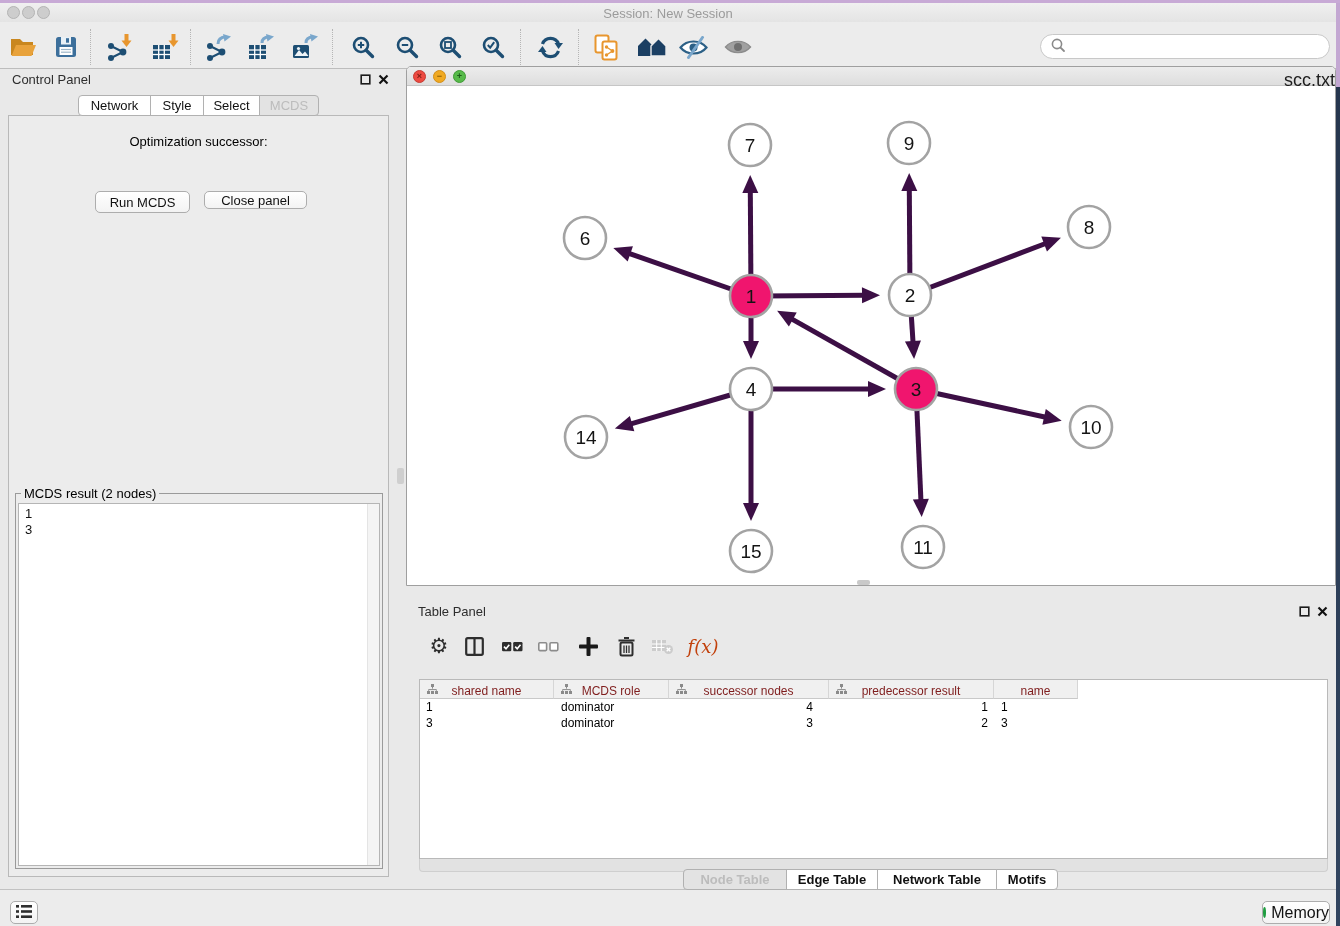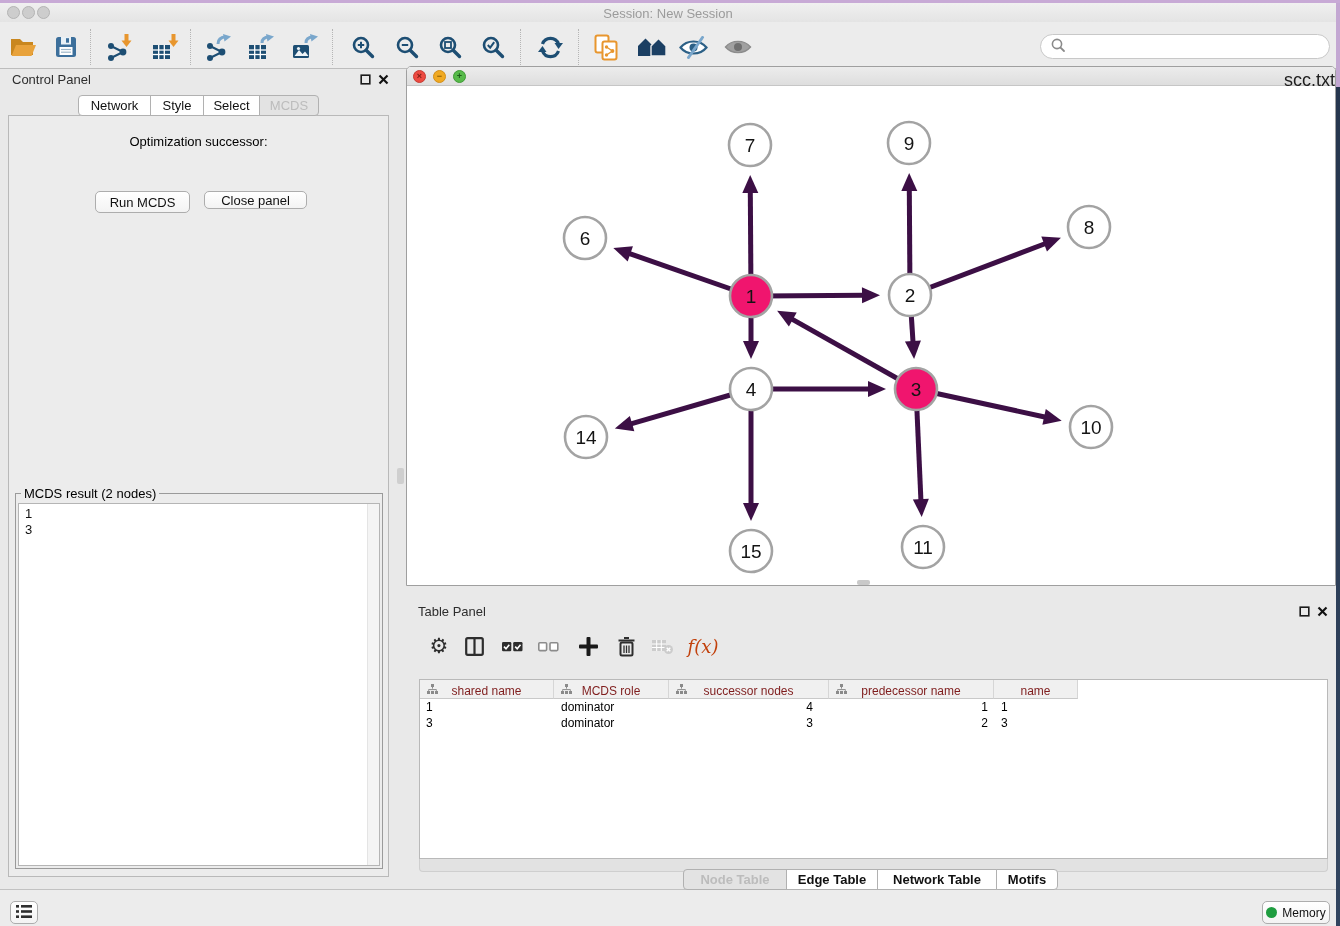--- a/index.html
+++ b/index.html
@@ -65,21 +65,21 @@
   .th .col-icon{position:absolute;left:7px;top:4px;}
   .th-filler{flex:1;background:#fff;}
   .tr{display:flex;height:16px;}
   .td{box-sizing:border-box;font-size:12px;color:#000;line-height:16px;overflow:hidden;white-space:nowrap;}
   #tp-bottom-strip{left:13px;top:260px;width:909px;height:13px;background:#e2e2e2;border:1px solid #cfcfcf;border-top:none;border-radius:0 0 4px 4px;box-sizing:border-box;}
   #tp-tabs{left:277px;top:270px;height:21px;display:flex;z-index:3;}
   #tp-tabs .seg{font-weight:bold;}
   
   #status-bar{left:0;top:886px;width:1336px;height:40px;background:#ececec;border-top:1px solid #c2c2c2;box-sizing:border-box;}
   #list-btn{left:10px;top:11px;width:28px;height:23px;}
-  #memory-btn{left:1262px;top:11px;width:68px;height:23px;font-size:12px;gap:5px;text-align:right;}
+  #memory-btn{left:1262px;top:11px;width:68px;height:23px;font-size:16px;gap:5px;text-align:right;}
   #memory-dot{width:11px;height:11px;border-radius:50%;background:#1f9d40;}
 </style>
 </head>
 <body>
 
 <div class="abs" id="top-strip"></div>
 <div class="abs" id="right-strip-top"></div>
 <div class="abs" id="right-strip"></div>
 
 <div class="abs" id="app-window">
@@ -464,21 +464,21 @@
             <span>successor nodes</span>
           </div>
           <div class="th" style="width: 165px;">
             <span class="col-icon"><svg width="11" height="11" viewBox="0 0 11 11">
                 <rect x="4" y="0" width="3" height="3" fill="#8a8a8a"></rect>
                 <path d="M5.5 3 v1.6 M1.6 6.8 V5.6 h7.8 v1.2" stroke="#8a8a8a" stroke-width="1" fill="none"></path>
                 <rect x="0" y="7" width="3" height="3" fill="#8a8a8a"></rect>
                 <rect x="4" y="7" width="3" height="3" fill="#8a8a8a"></rect>
                 <rect x="8" y="7" width="3" height="3" fill="#8a8a8a"></rect>
               </svg></span>
-            <span>predecessor name</span>
+            <span>predecessor result</span>
           </div>
           <div class="th" style="width: 84px;">
             <span>name</span>
           </div>
           <div class="th-filler"></div>
         </div>
       <div id="table-body">
           <div class="tr">
             <div class="td" style="width: 134px; text-align: left; padding-left: 6px; padding-right: 0px;">1</div>
             <div class="td" style="width: 115px; text-align: left; padding-left: 7px; padding-right: 0px;">dominator</div>

